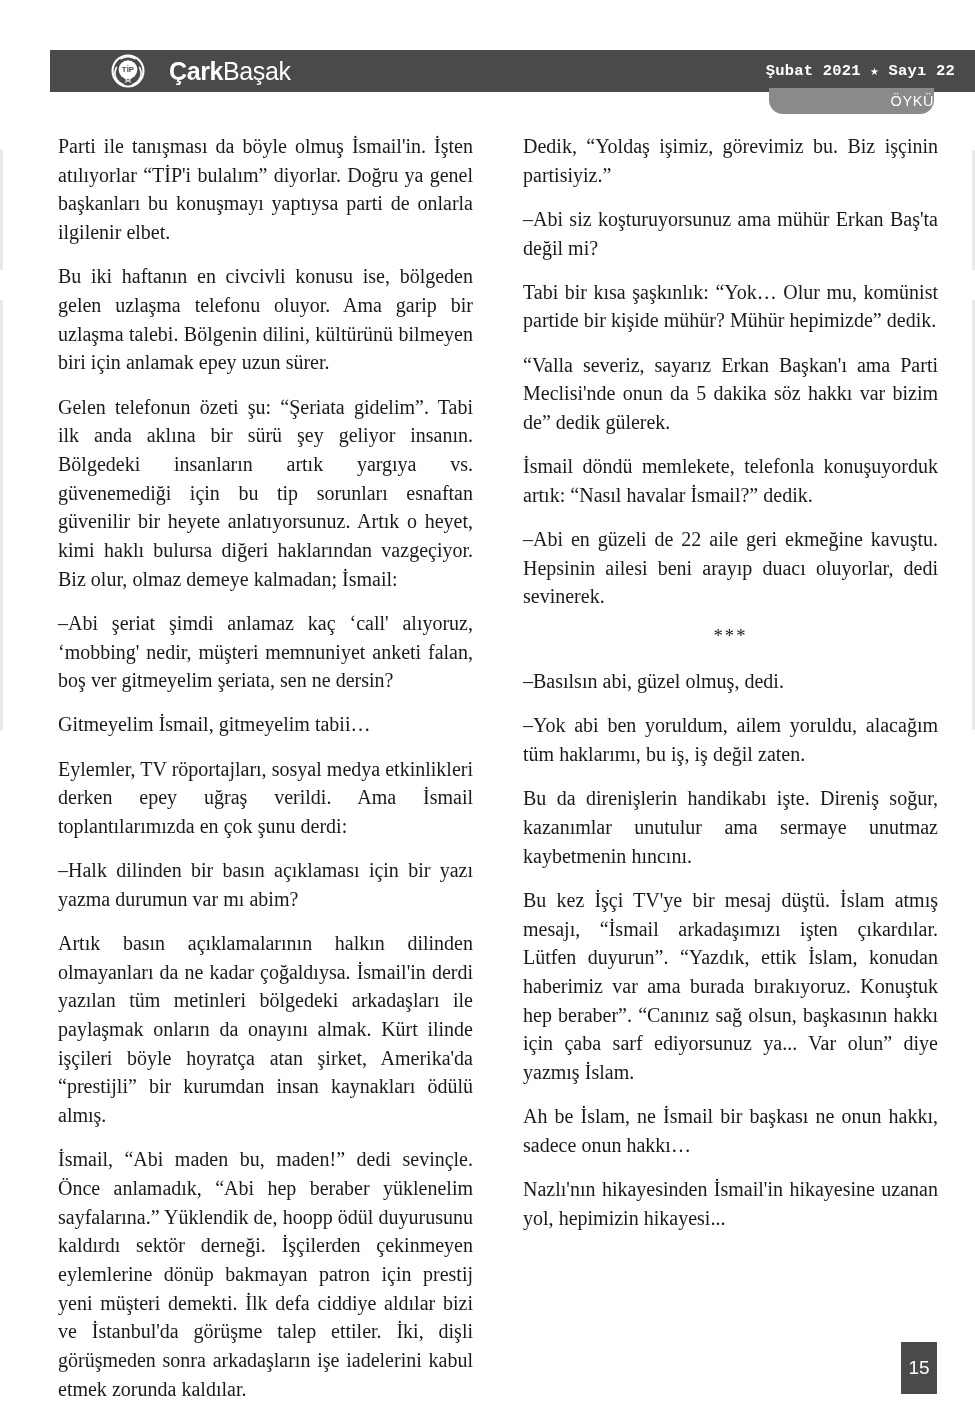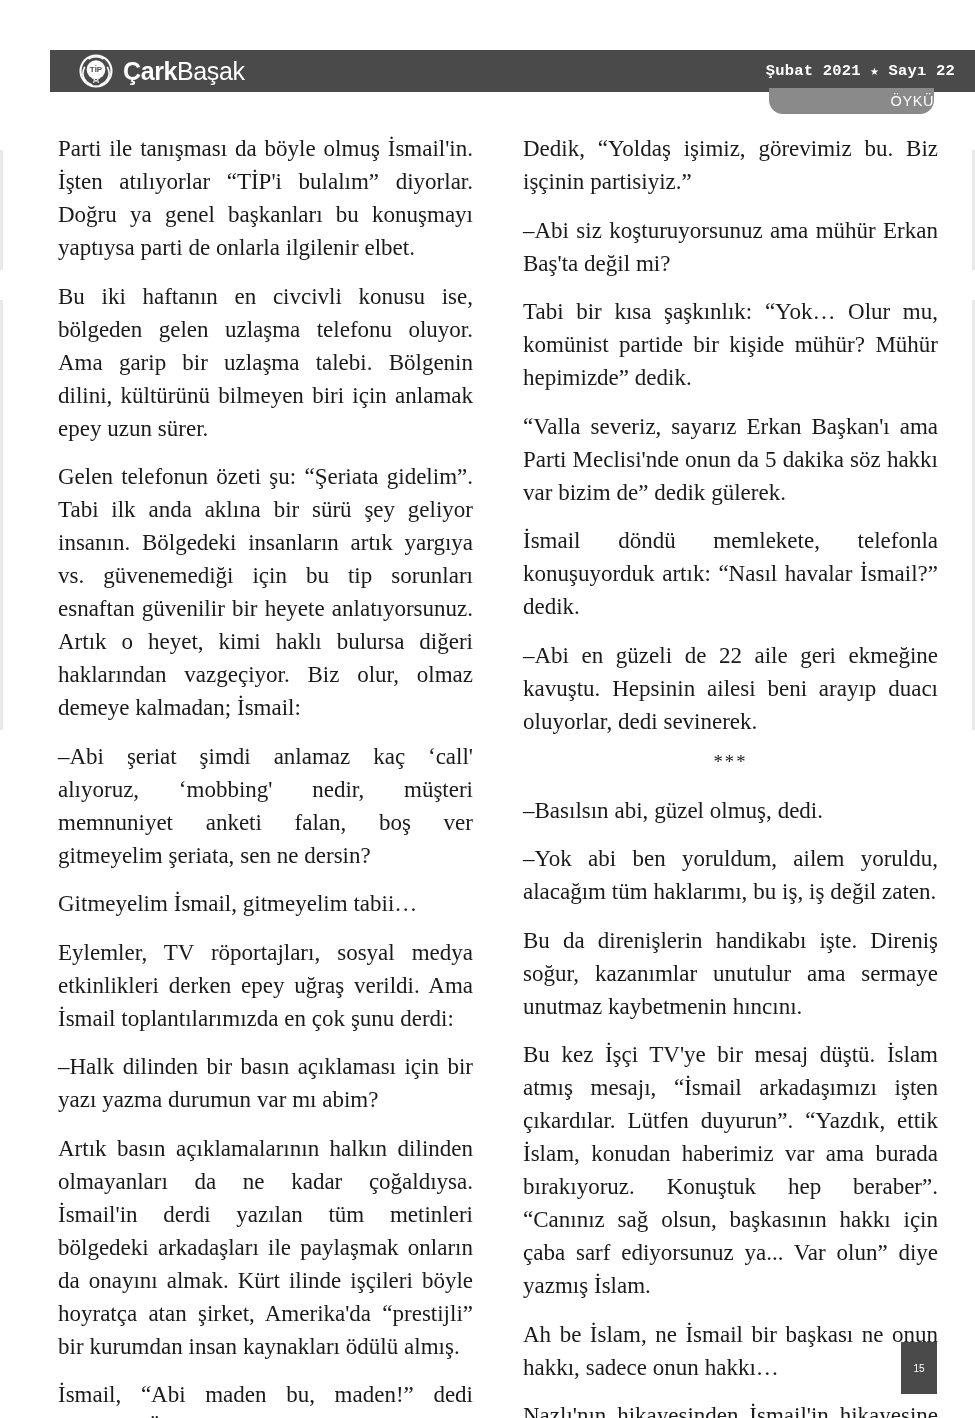--- a/index.html
+++ b/index.html
@@ -42,22 +42,23 @@
     height: 42px;
     background: #4a4a4a;
     display: flex;
     align-items: center;
     justify-content: space-between;
   }
 
   .brand {
     display: flex;
     align-items: center;
-    gap: 9px;
+    gap: 23px;
     padding-left: 28px;
+    margin-left: 32px;
   }
   .brand-logo {
     width: 36px;
     height: 36px;
     flex: 0 0 36px;
     display: block;
   }
   .brand-name {
     color: #ffffff;
     font-family: "Liberation Sans", sans-serif;
@@ -108,21 +109,21 @@
     width: 880px;
     display: flex;
     gap: 50px;
   }
   .column {
     width: 415px;
   }
 
   p.para {
     margin: 0 0 15.5px 0;
-    font-size: 23px;
+    font-size: 20px;
     line-height: 1.435;
     text-align: justify;
     color: #1a1a1a;
     hyphens: manual;
     word-spacing: 0.1px;
     font-family: Liberation Serif, serif;
   }
   p.para.last { margin-bottom: 0; }
 
   .divider {
@@ -142,21 +143,21 @@
     width: 36px;
     height: 52px;
     background: #4a4a4a;
     display: flex;
     align-items: center;
     justify-content: center;
   }
   .page-number span {
     color: #ffffff;
     font-family: "Liberation Sans", sans-serif;
-    font-size: 10px;
+    font-size: 19px;
   }
 </style>
 </head>
 <body>
 
 <div class="page">
 
   <div class="edge-mark left-a"></div>
   <div class="edge-mark left-b"></div>
   <div class="edge-mark right-a"></div>

